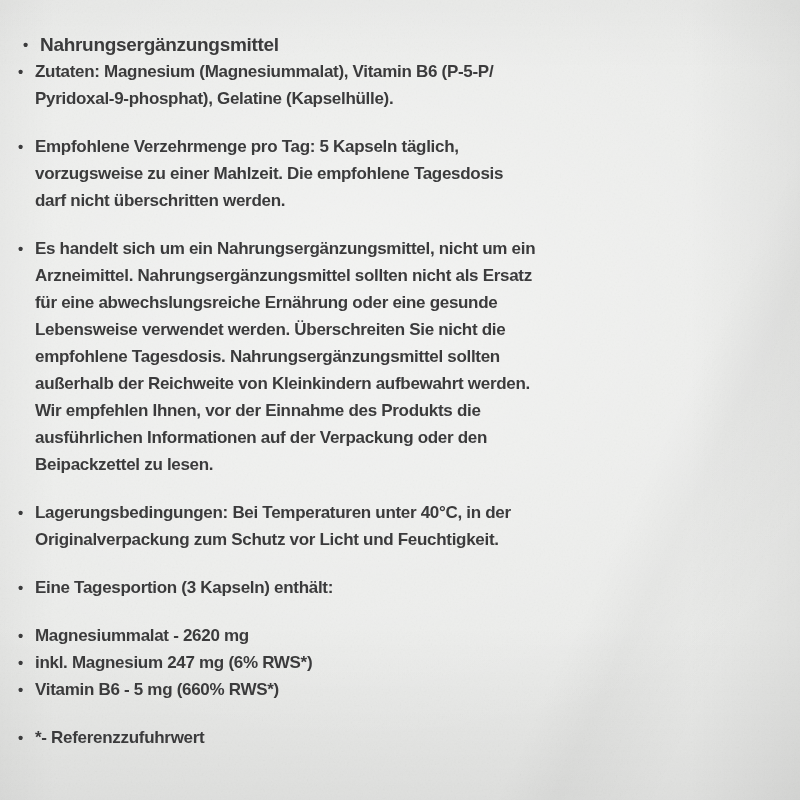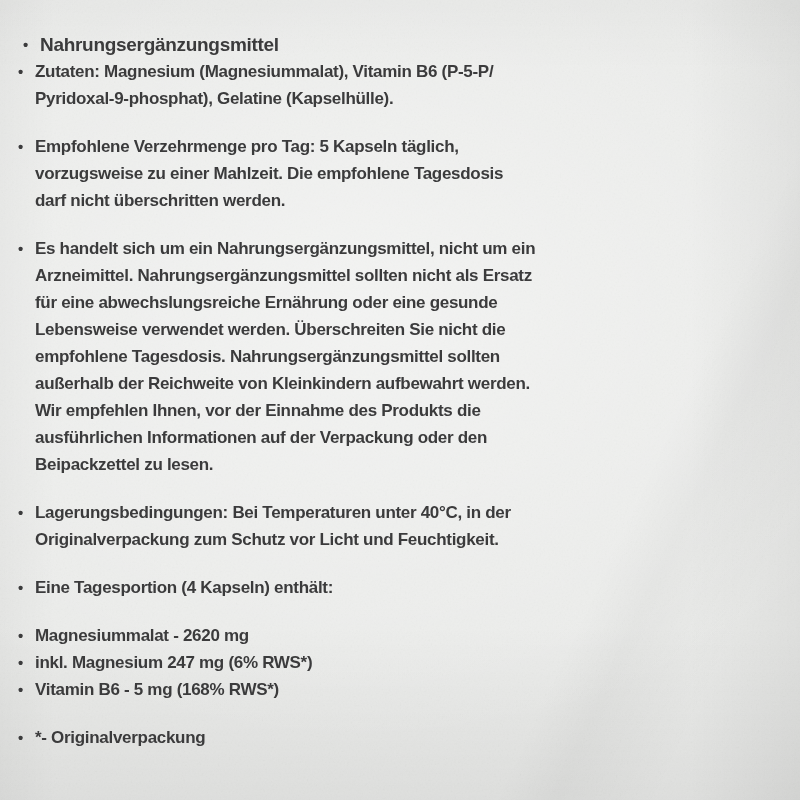--- a/index.html
+++ b/index.html
@@ -123,37 +123,37 @@
       <span class="item-text">Es handelt sich um ein Nahrungsergänzungsmittel, nicht um ein Arzneimittel. Nahrungsergänzungsmittel sollten nicht als Ersatz für eine abwechslungsreiche Ernährung oder eine gesunde Lebensweise verwendet werden. Überschreiten Sie nicht die empfohlene Tagesdosis. Nahrungsergänzungsmittel sollten außerhalb der Reichweite von Kleinkindern aufbewahrt werden. Wir empfehlen Ihnen, vor der Einnahme des Produkts die ausführlichen Informationen auf der Verpackung oder den Beipackzettel zu lesen.</span>
     </li>
 
     <li class="list-item group-start">
       <span class="bullet">•</span>
       <span class="item-text">Lagerungsbedingungen: Bei Temperaturen unter 40°C, in der Originalverpackung zum Schutz vor Licht und Feuchtigkeit.</span>
     </li>
 
     <li class="list-item group-start">
       <span class="bullet">•</span>
-      <span class="item-text">Eine Tagesportion (4 Kapseln) enthält:</span>
+      <span class="item-text">Eine Tagesportion (3 Kapseln) enthält:</span>
     </li>
 
     <li class="list-item group-start">
       <span class="bullet">•</span>
       <span class="item-text">Magnesiummalat - 2620 mg</span>
     </li>
 
     <li class="list-item">
       <span class="bullet">•</span>
       <span class="item-text">inkl. Magnesium 247 mg (6% RWS*)</span>
     </li>
 
     <li class="list-item">
       <span class="bullet">•</span>
-      <span class="item-text">Vitamin B6 - 5 mg (168% RWS*)</span>
+      <span class="item-text">Vitamin B6 - 5 mg (660% RWS*)</span>
     </li>
 
     <li class="list-item group-start">
       <span class="bullet">•</span>
-      <span class="item-text">*- Originalverpackung</span>
+      <span class="item-text">*- Referenzzufuhrwert</span>
     </li>
 
   </ul>
 </main>
 
 </body></html>

